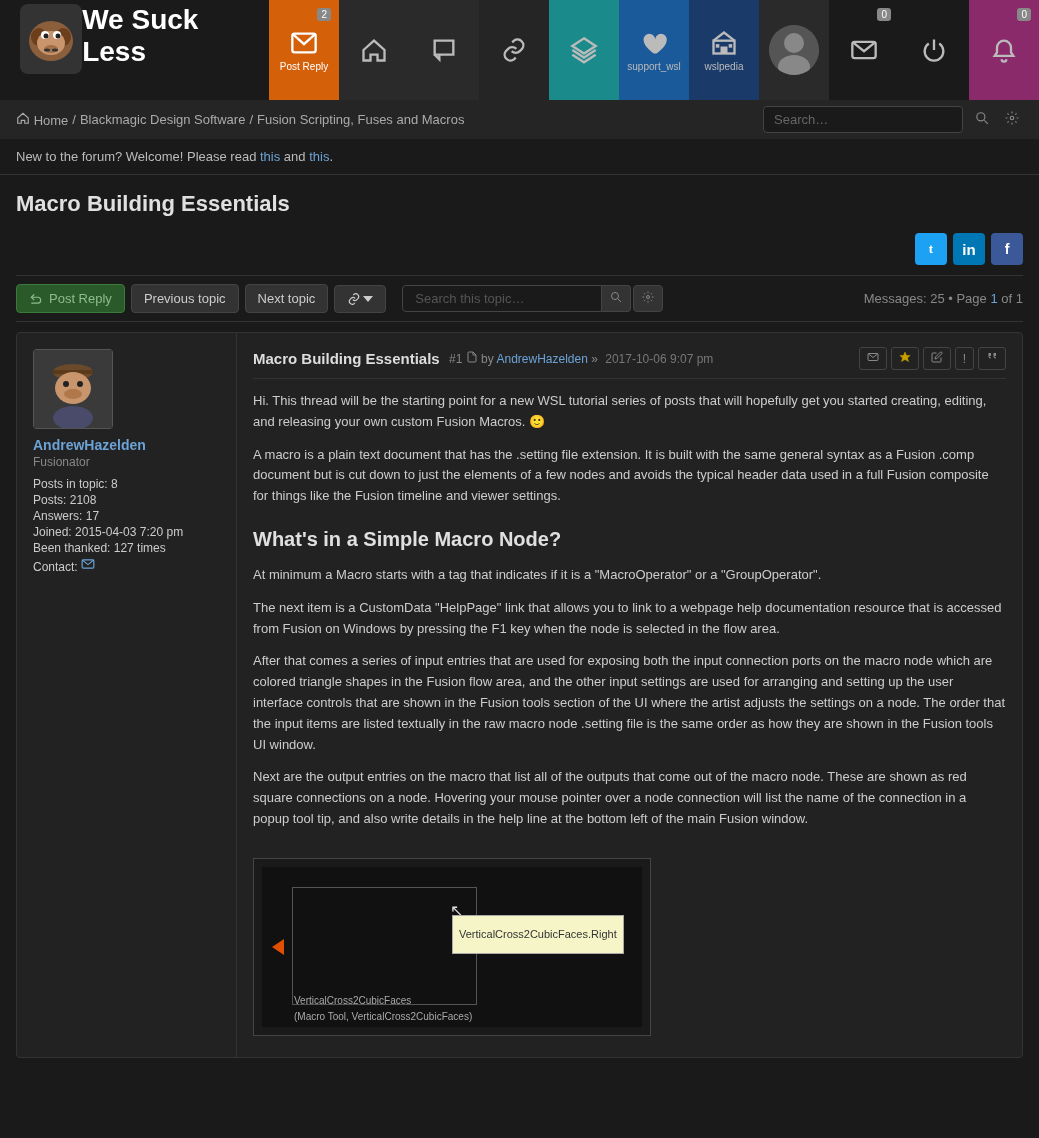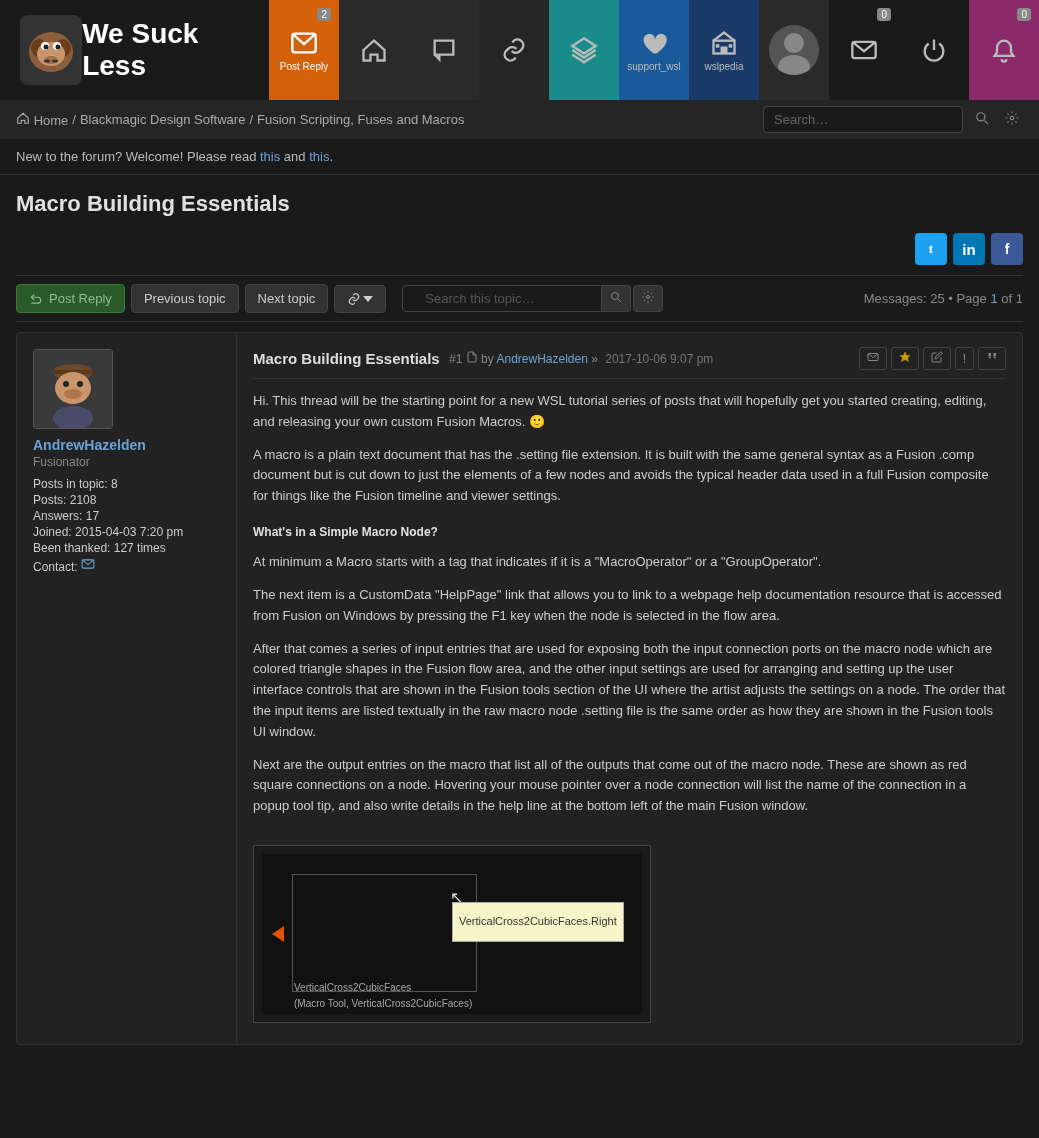--- a/index.html
+++ b/index.html
@@ -12,22 +12,22 @@
 
     
     .top-header {
       display: flex;
       align-items: stretch;
       background: #1a1a1a;
       height: 100px;
     }
     .logo-area {
       display: flex;
-      align-items: center;
-      padding: 14px 20px;
+      align-items: flex-start;
+      padding: 4px 20px;
       gap: 0;
       flex: 1;
     }
     .logo-monkey {
       width: 70px;
       height: 70px;
       border-radius: 8px;
       overflow: hidden;
       background: #333;
       display: flex;
@@ -206,21 +206,21 @@
     }
     .search-topic-area {
       display: flex;
       align-items: center;
       margin-left: 10px;
     }
     .search-topic-input {
       background: #1a1a1a;
       border: 1px solid #444;
       border-radius: 4px 0 0 4px;
-      padding: 5px 22px;
+      padding: 5px 12px;
       color: #ccc;
       width: 200px;
       font-size: 13px;
     }
     .search-topic-input::placeholder { color: #555; }
     .search-topic-btn {
       background: #333;
       border: 1px solid #444;
       border-left: none;
       border-radius: 0 4px 4px 0;
@@ -330,21 +330,21 @@
     }
     .post-action-btn.bookmark { color: #c8a000; }
     .post-content {
       color: #ccc;
       line-height: 1.6;
       font-size: 13px;
     }
     .post-content p { margin-bottom: 12px; }
     .post-content h2 {
       color: #e0e0e0;
-      font-size: 12px;
+      font-size: 20px;
       margin: 16px 0 10px;
     }
     .post-image-container {
       margin-top: 16px;
       background: #1a1a1a;
       border: 1px solid #444;
       padding: 8px;
       display: inline-block;
     }
     .post-image-inner {

